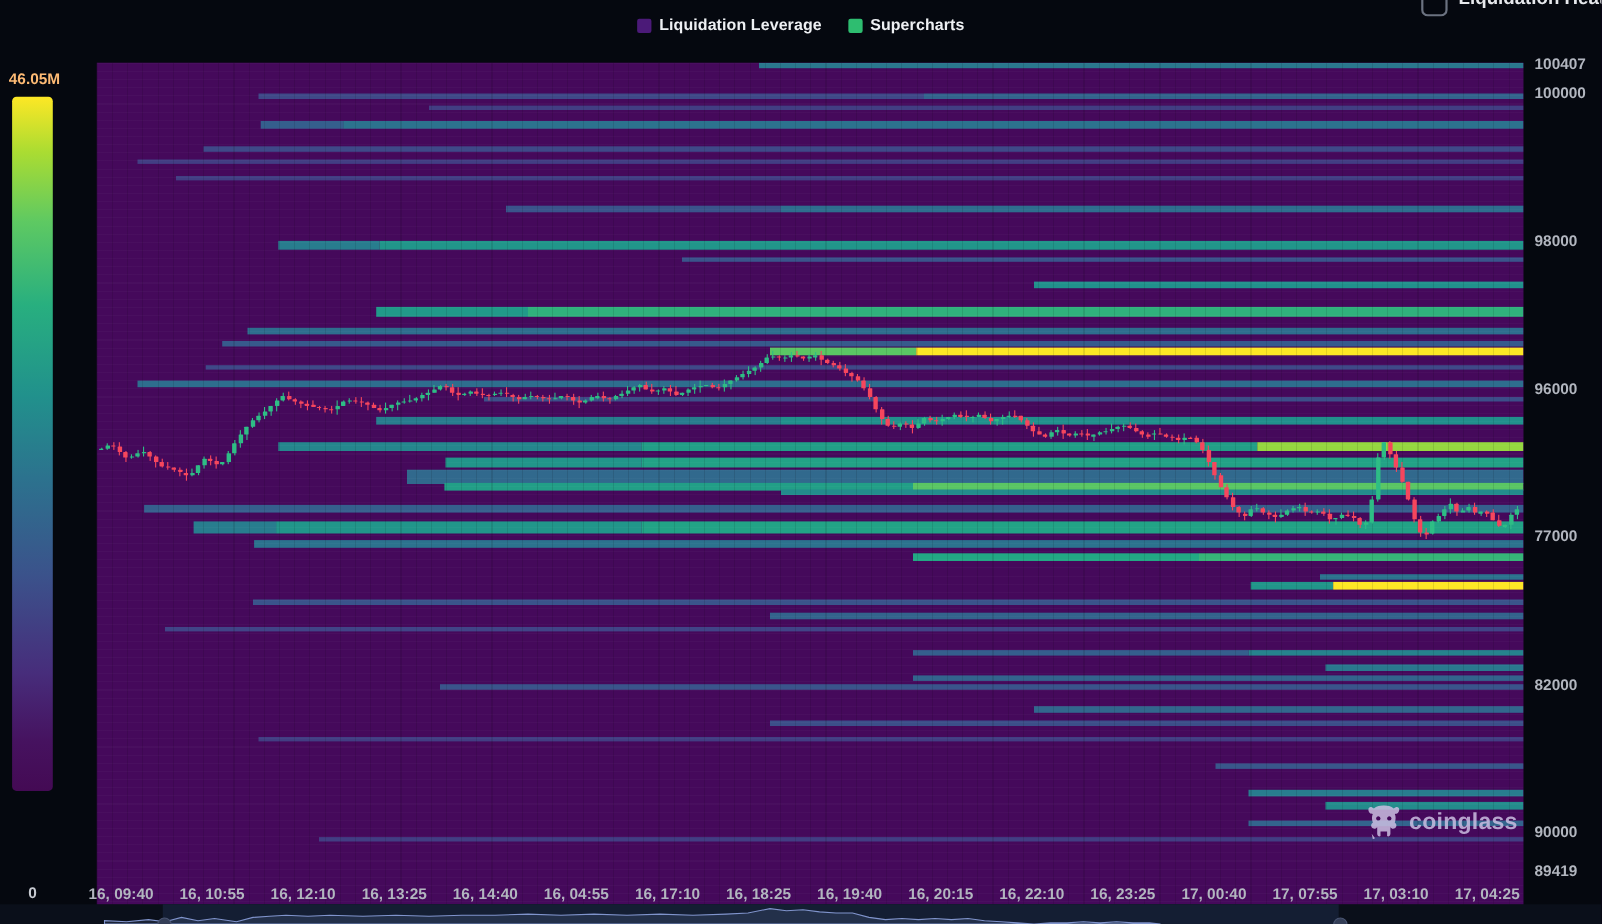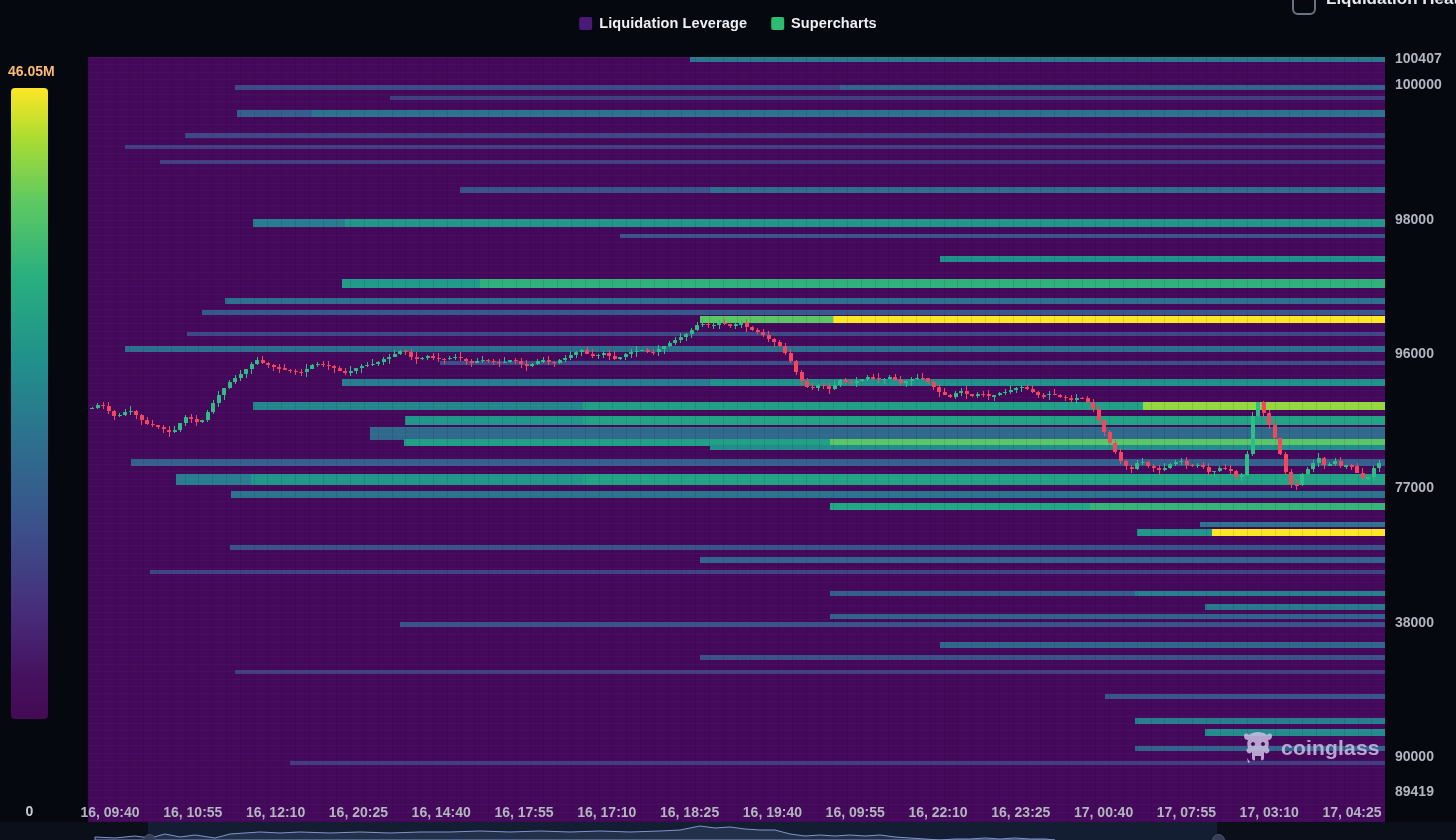--- a/index.html
+++ b/index.html
@@ -610,36 +610,36 @@
       <span id="watermark-text">coinglass</span>
     </div>
   </div>
 
   <div id="y-axis">
       <div class="ylabel" style="top: 50px;">100407</div>
       <div class="ylabel" style="top: 76.3358px;">100000</div>
       <div class="ylabel" style="top: 210.664px;">98000</div>
       <div class="ylabel" style="top: 344.993px;">96000</div>
       <div class="ylabel" style="top: 479.321px;">77000</div>
-      <div class="ylabel" style="top: 613.649px;">38000</div>
+      <div class="ylabel" style="top: 613.649px;">82000</div>
       <div class="ylabel" style="top: 747.978px;">90000</div>
       <div class="ylabel" style="top: 783px;">89419</div>
     </div>
 
   <div id="x-axis">
       <div class="xlabel" style="left: 110px;">16, 09:40</div>
       <div class="xlabel" style="left: 192.8px;">16, 10:55</div>
       <div class="xlabel" style="left: 275.6px;">16, 12:10</div>
-      <div class="xlabel" style="left: 358.4px;">16, 20:25</div>
+      <div class="xlabel" style="left: 358.4px;">16, 13:25</div>
       <div class="xlabel" style="left: 441.2px;">16, 14:40</div>
-      <div class="xlabel" style="left: 524px;">16, 17:55</div>
+      <div class="xlabel" style="left: 524px;">16, 04:55</div>
       <div class="xlabel" style="left: 606.8px;">16, 17:10</div>
       <div class="xlabel" style="left: 689.6px;">16, 18:25</div>
       <div class="xlabel" style="left: 772.4px;">16, 19:40</div>
-      <div class="xlabel" style="left: 855.2px;">16, 09:55</div>
+      <div class="xlabel" style="left: 855.2px;">16, 20:15</div>
       <div class="xlabel" style="left: 938px;">16, 22:10</div>
       <div class="xlabel" style="left: 1020.8px;">16, 23:25</div>
       <div class="xlabel" style="left: 1103.6px;">17, 00:40</div>
       <div class="xlabel" style="left: 1186.4px;">17, 07:55</div>
       <div class="xlabel" style="left: 1269.2px;">17, 03:10</div>
       <div class="xlabel" style="left: 1352px;">17, 04:25</div>
     </div>
 
   <div id="navigator" class="abs">
     <div id="nav-selection" style="left: 148px; width: 1069px;"></div>

